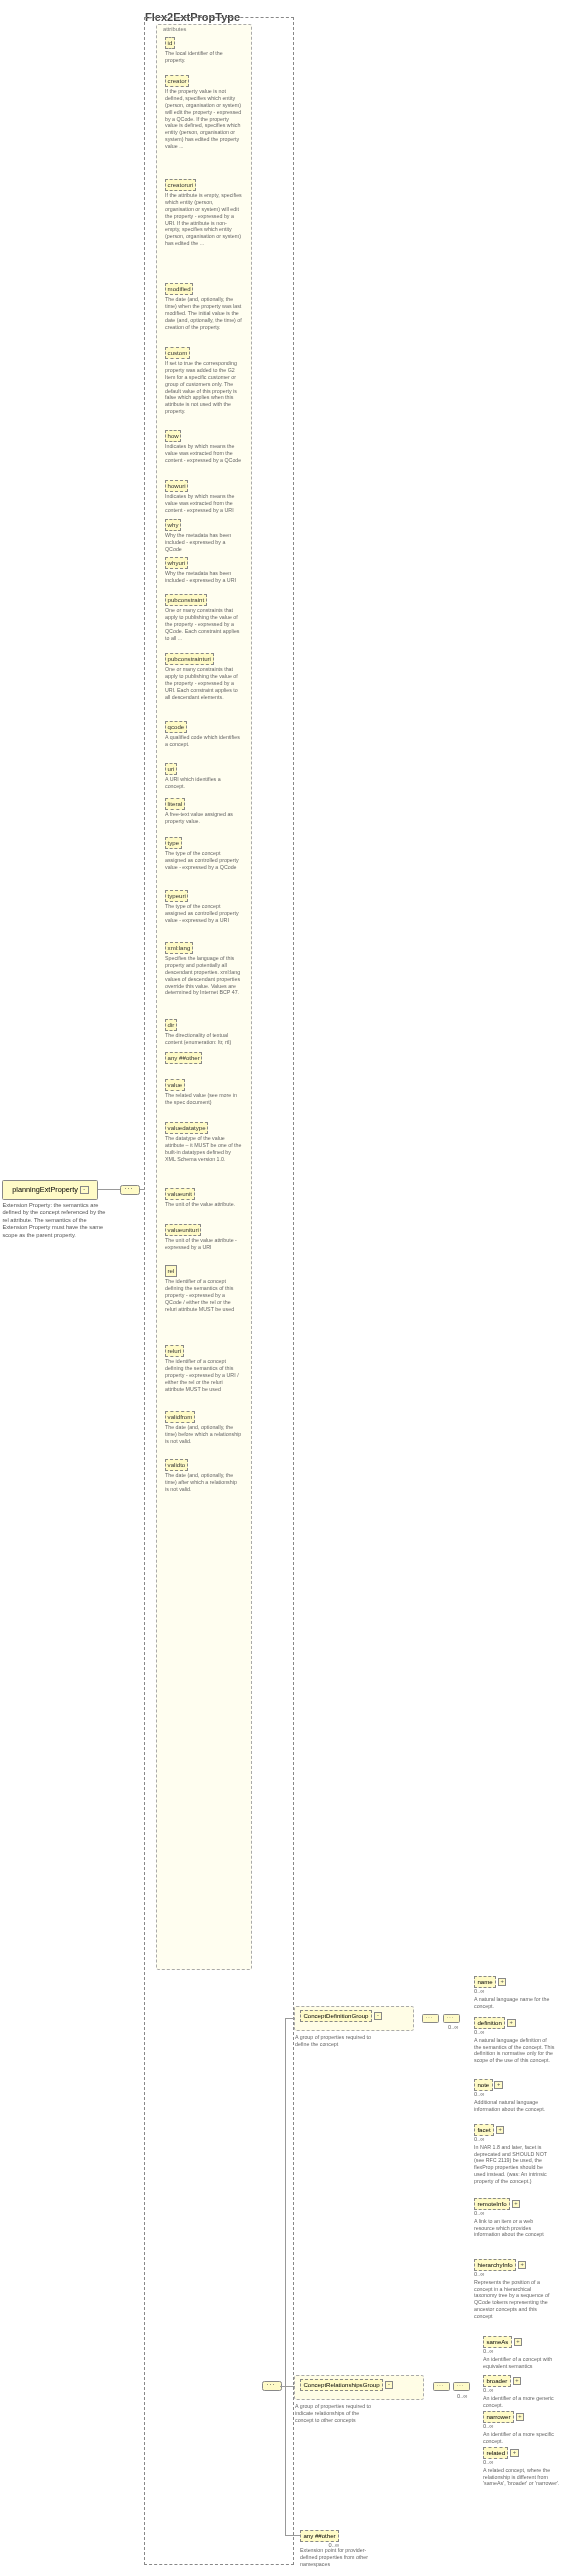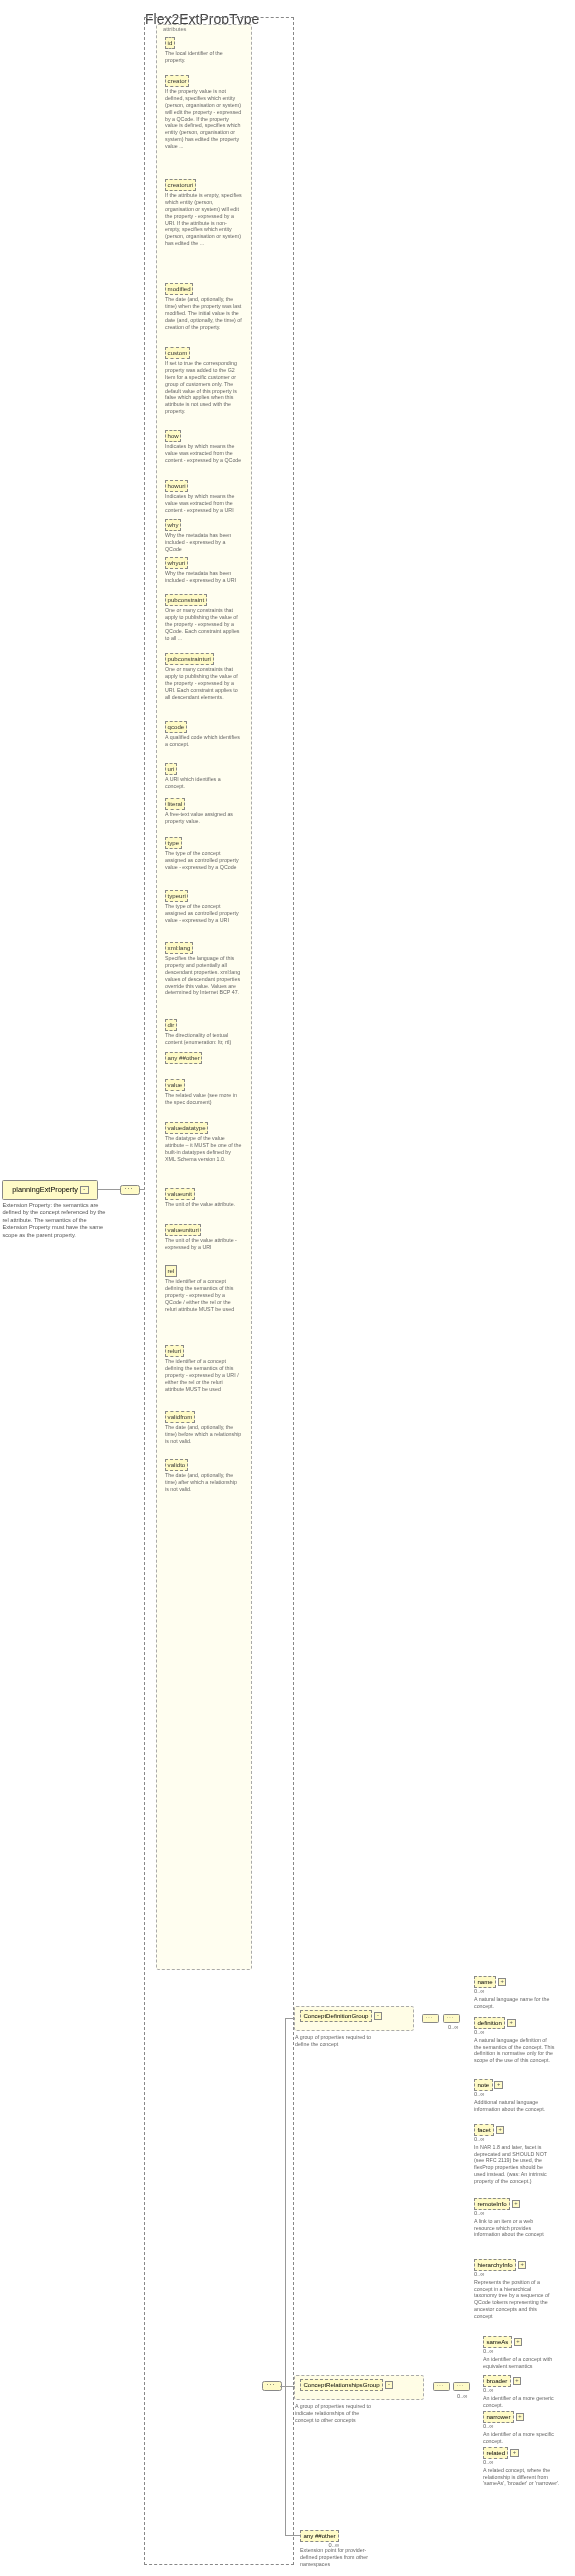--- a/index.html
+++ b/index.html
@@ -1,17 +1,17 @@
 <!DOCTYPE html>
 <html style="font-size:13px"><head>
 <meta charset="utf-8">
 <style>
 body{margin:0;background:#fff;font-family:Arial,Helvetica,sans-serif;font-size:6.5px;color:#000;line-height:1.3}
 .canvas{position:relative;width:575px;height:2576px}
-.title{position:absolute;left:145px;top:9.8px;font-size:14px;color:#444;font-weight:400}
+.title{position:absolute;left:145px;top:9.8px;font-size:11px;color:#444;font-weight:700}
 .yellowbox{background:#ffffe6;border:0.8px solid #888}
 .dashline{position:absolute;background:transparent;border:0.8px dashed #888}
 .solidline{position:absolute;border-top:0.8px solid #999}
 .conn{position:absolute;width:14.7px;height:6.5px;background:#fffbc7;border:0.8px solid #888;border-radius:1.6px}
 .conn:after{content:"···";font-size:5.7px;position:absolute;top:-0.8px;left:2.4px;color:#555;letter-spacing:0.8px}
 .minibox{display:inline-block;width:6.5px;height:6.5px;background:#fffbc7;border:0.8px solid #888;font-size:5.7px;text-align:center;line-height:5.7px;color:#555;vertical-align:middle}
 .rootbox{position:absolute;left:2.4px;top:1180px;width:94px;height:18px;background:#fffbc7;border:0.8px solid #888;font-size:7.3px;text-align:center;line-height:18px;border-radius:1.6px}
 .rootdesc{position:absolute;left:2.4px;top:1202px;width:106px;font-size:5.7px;color:#555}
 .outerbig{position:absolute;left:144px;top:17px;width:148px;height:2546px}
 .attrbox{position:absolute;left:156px;top:23.6px;width:94px;height:1944px;border:0.8px dashed #aaa;background:#fffef0;border-radius:2.4px}

